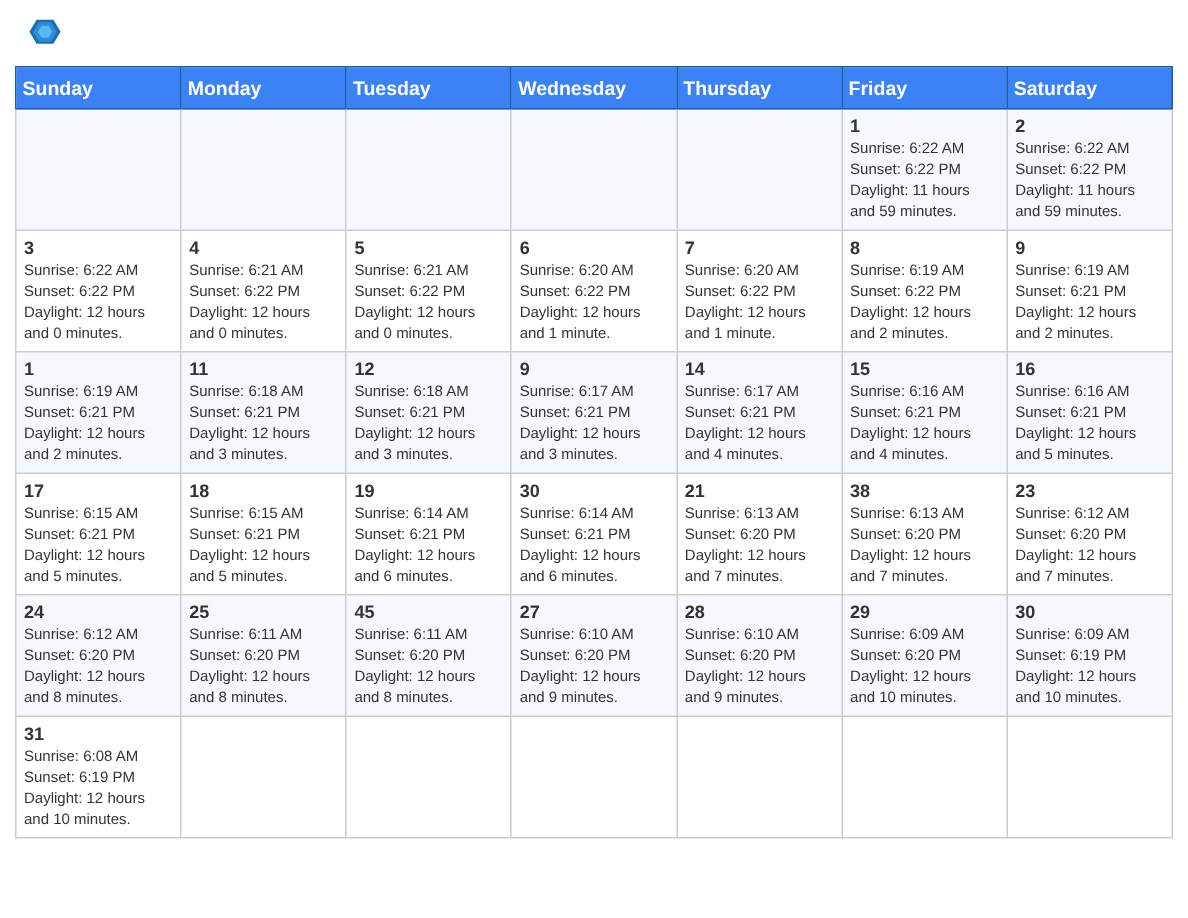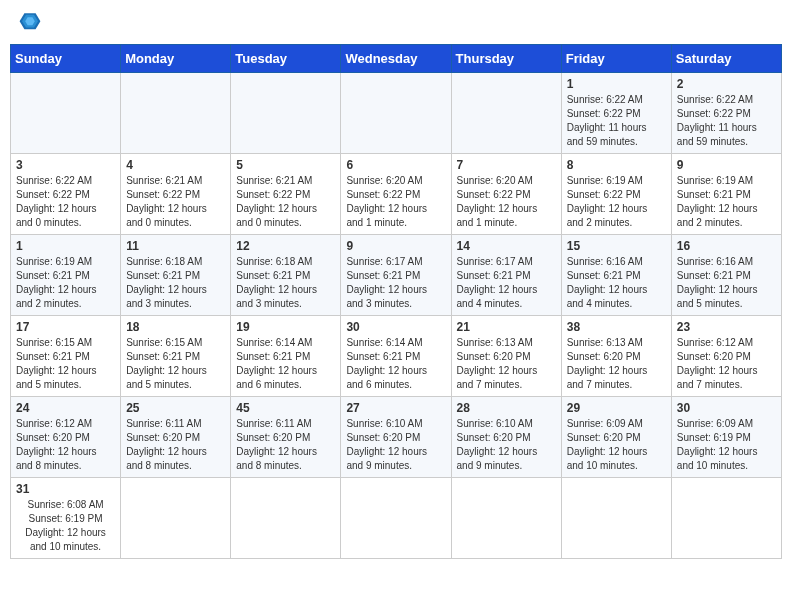--- a/index.html
+++ b/index.html
@@ -37,21 +37,21 @@
       font-size: 16px;
       font-weight: normal;
       color: #555;
     }
     table {
       width: 100%;
       border-collapse: collapse;
       table-layout: fixed;
     }
     thead tr th {
-      background-color: #1d4ed8;
+      background-color: #3b82f6;
       color: #fff;
       font-size: 13px;
       font-weight: bold;
       padding: 6px 4px;
       text-align: left;
       border: 1px solid #1a5ea8;
     }
     tbody tr td {
       border: 1px solid #ccc;
       vertical-align: top;
@@ -310,21 +310,21 @@
         <td>
           <span class="day-num">30</span>
           <div class="cell-info" style="white-space: pre-line;">Sunrise: 6:09 AM
 Sunset: 6:19 PM
 Daylight: 12 hours and 10 minutes.</div>
         </td>
       </tr>
       <tr class="last-row">
         <td>
           <span class="day-num">31</span>
-          <div class="cell-info" style="white-space: pre-line; text-align: center;">Sunrise: 6:08 AM
+          <div class="cell-info" style="white-space: pre-line;">Sunrise: 6:08 AM
 Sunset: 6:19 PM
 Daylight: 12 hours and 10 minutes.</div>
         </td>
         <td class="empty"></td>
         <td class="empty"></td>
         <td class="empty"></td>
         <td class="empty"></td>
         <td class="empty"></td>
         <td class="empty"></td>
       </tr>

